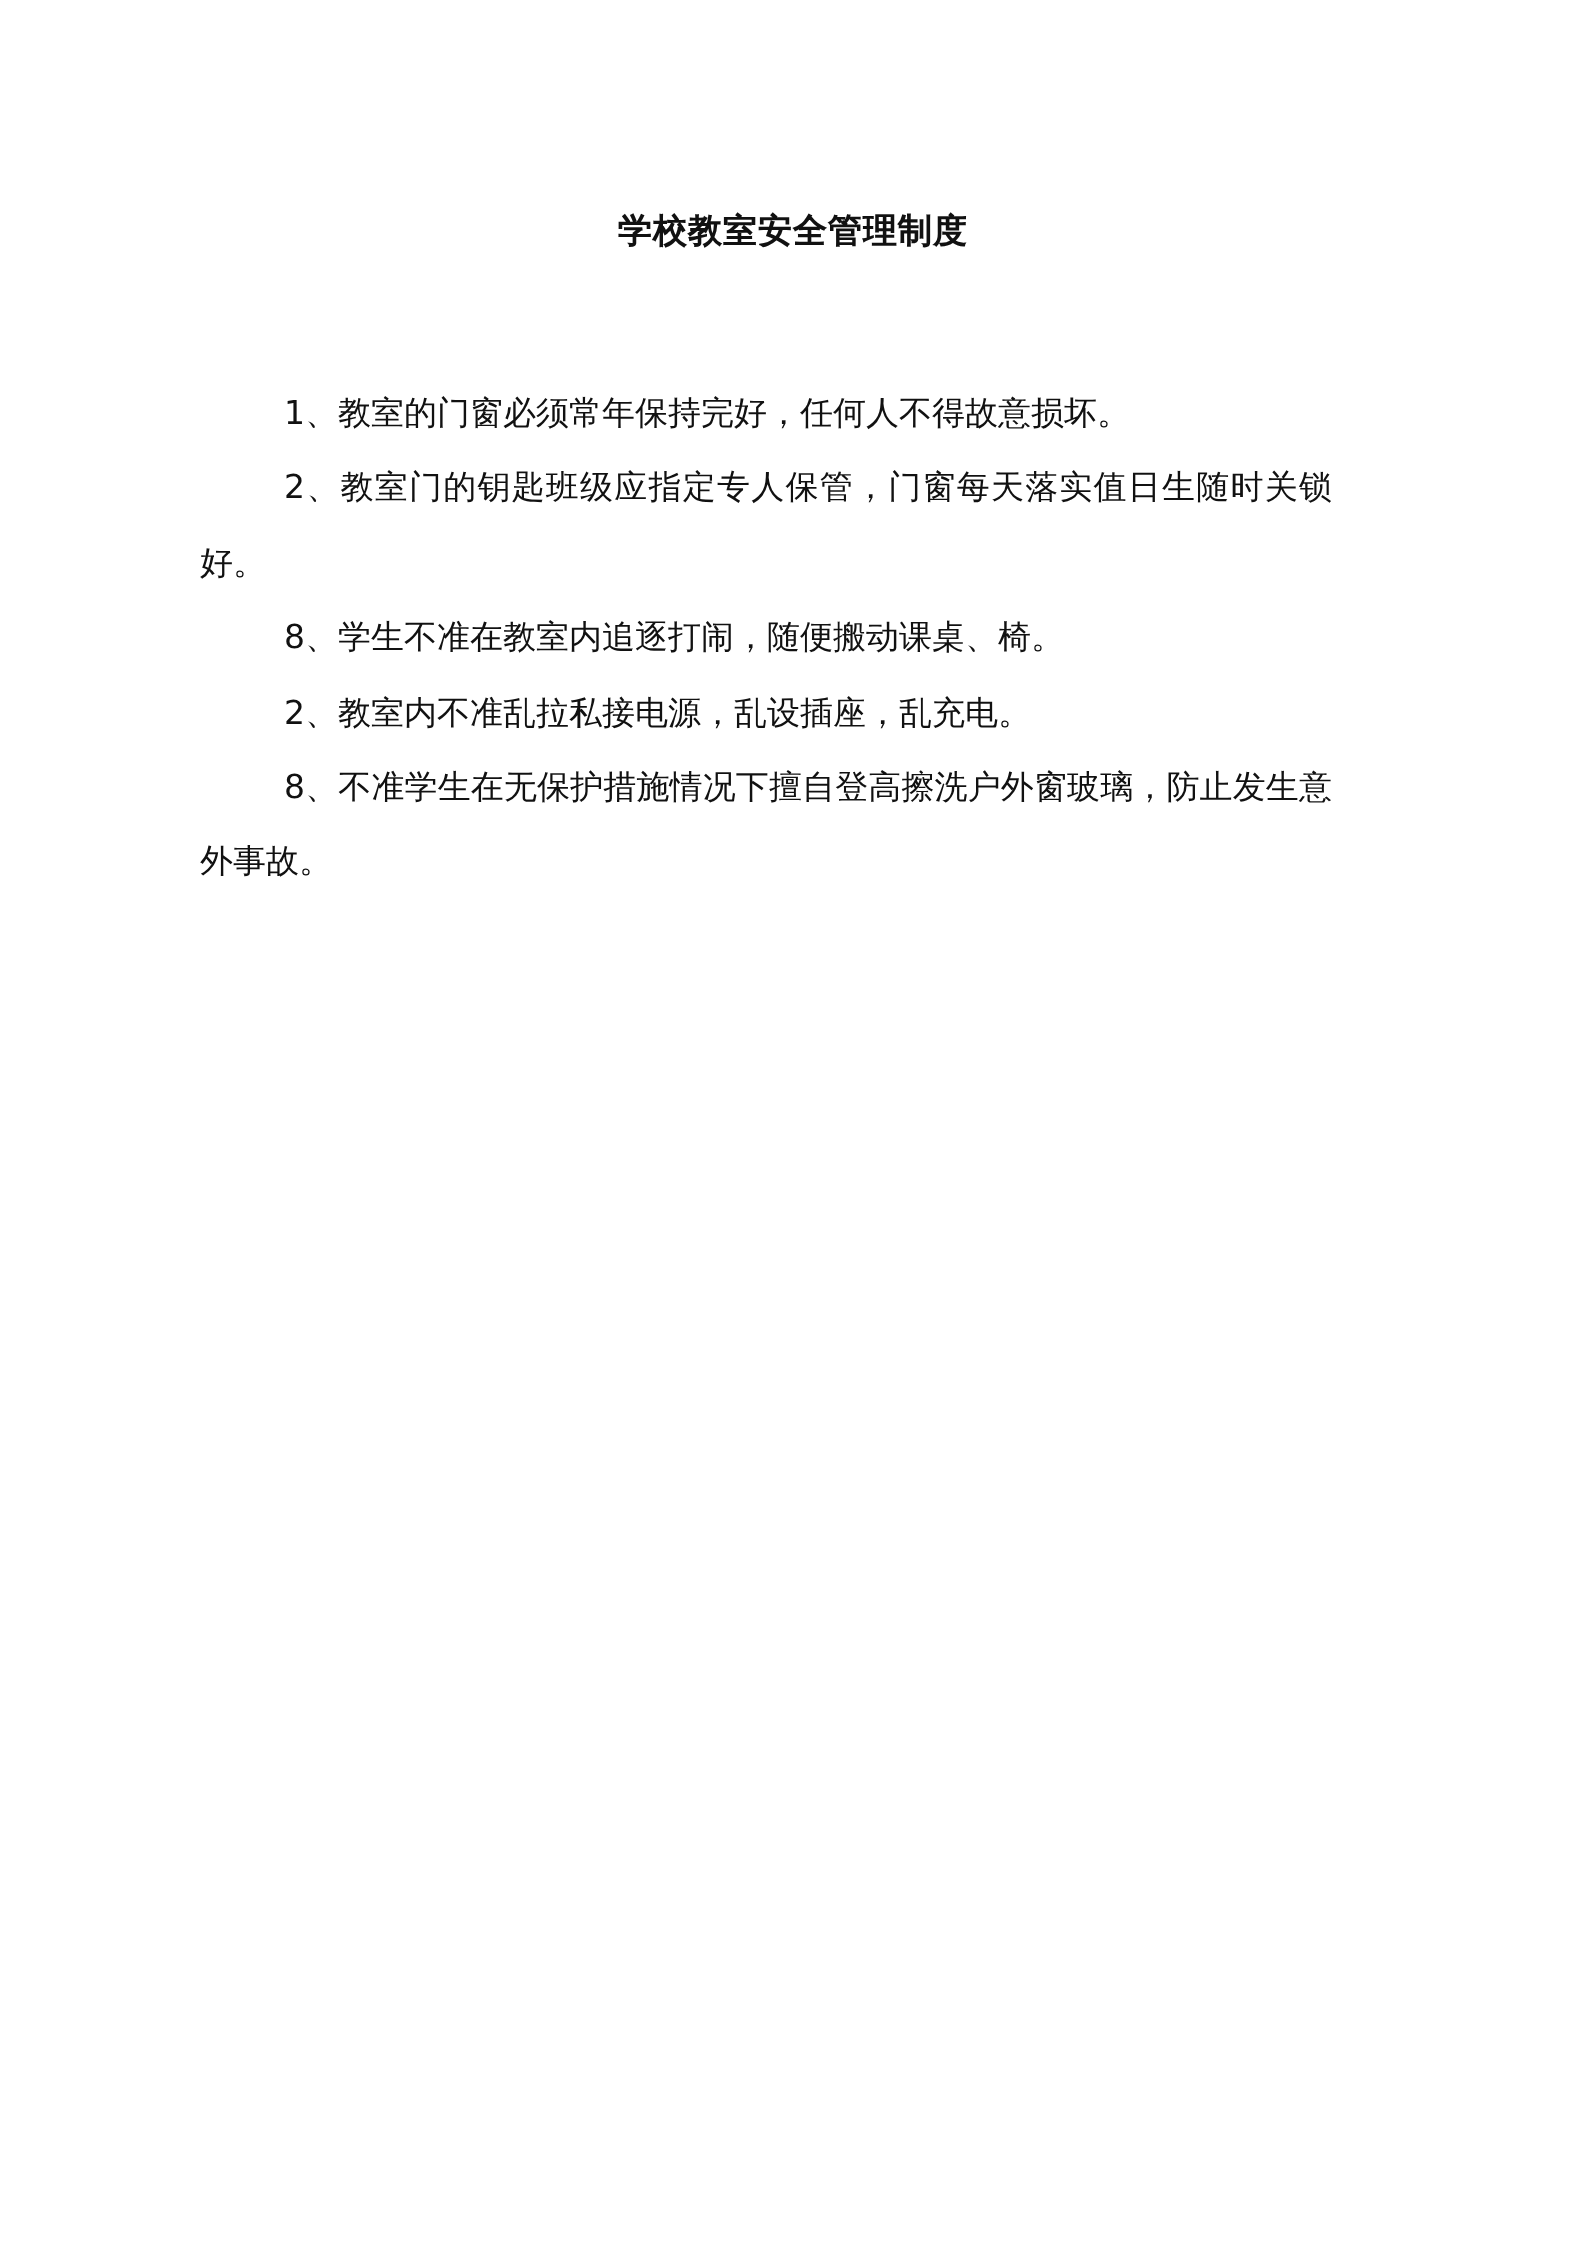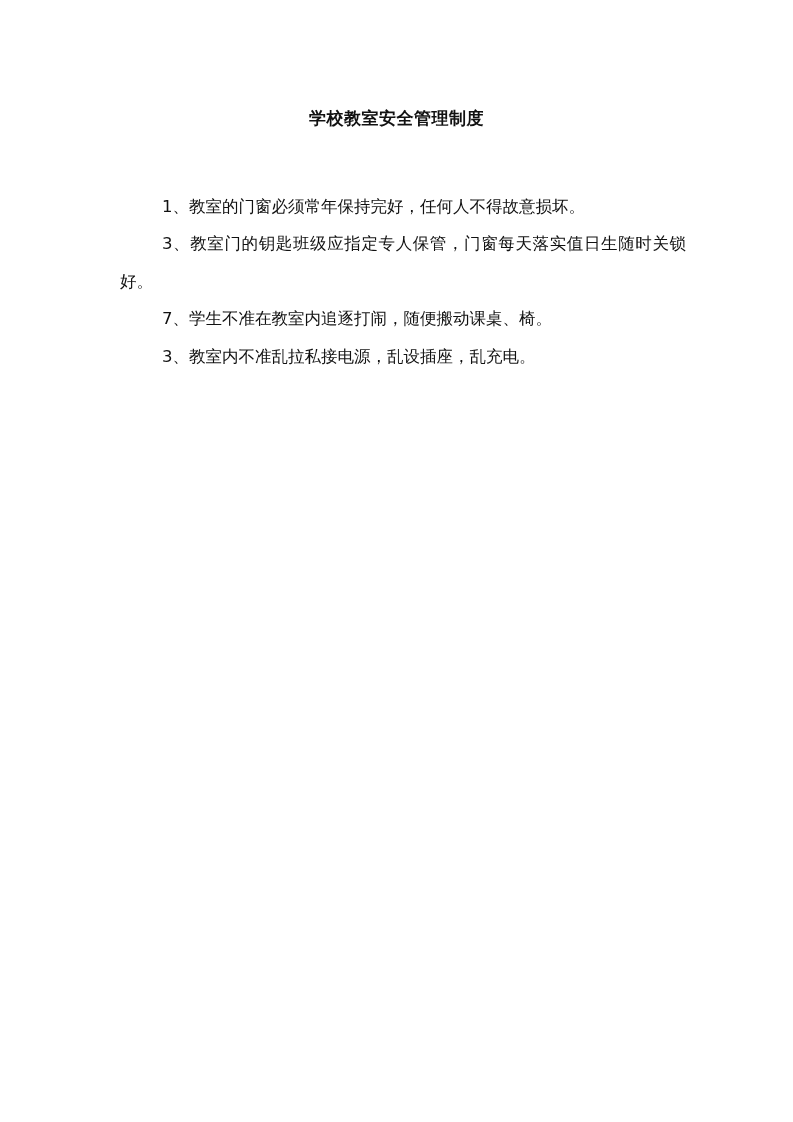--- a/index.html
+++ b/index.html
@@ -24,40 +24,42 @@
     .title {
       position: absolute;
       left: 0;
       width: 793px;
       top: 106px;
       text-align: center;
       font-size: 17px;
       font-weight: bold;
       letter-spacing: 0.5px;
       line-height: 24px;
+      font-family: Liberation Mono, monospace;
     }
     .body-text {
       position: absolute;
-      left: 120px;
+      left: 100px;
       width: 566px;
       top: 188px;
       font-size: 16.5px;
       line-height: 37.4px;
     }
     .para {
       margin: 0;
       text-indent: 42px;
       text-align: justify;
       word-break: break-all;
     }
   </style>
 </head>
 <body>
 
 <div class="page">
   <div class="title">学校教室安全管理制度</div>
   <div class="body-text">
     <p class="para">1、教室的门窗必须常年保持完好，任何人不得故意损坏。</p>
-    <p class="para">3、教室门的钥匙班级应指定专人保管，门窗每天落实值日生随时关锁好。</p>
-    <p class="para">7、学生不准在教室内追逐打闹，随便搬动课桌、椅。</p>
-    <p class="para">3、教室内不准乱拉私接电源，乱设插座，乱充电。</p>
+    <p class="para">2、教室门的钥匙班级应指定专人保管，门窗每天落实值日生随时关锁好。</p>
+    <p class="para">8、学生不准在教室内追逐打闹，随便搬动课桌、椅。</p>
+    <p class="para">2、教室内不准乱拉私接电源，乱设插座，乱充电。</p>
+    <p class="para">8、不准学生在无保护措施情况下擅自登高擦洗户外窗玻璃，防止发生意外事故。</p>
   </div>
 </div>
 
 </body></html>

